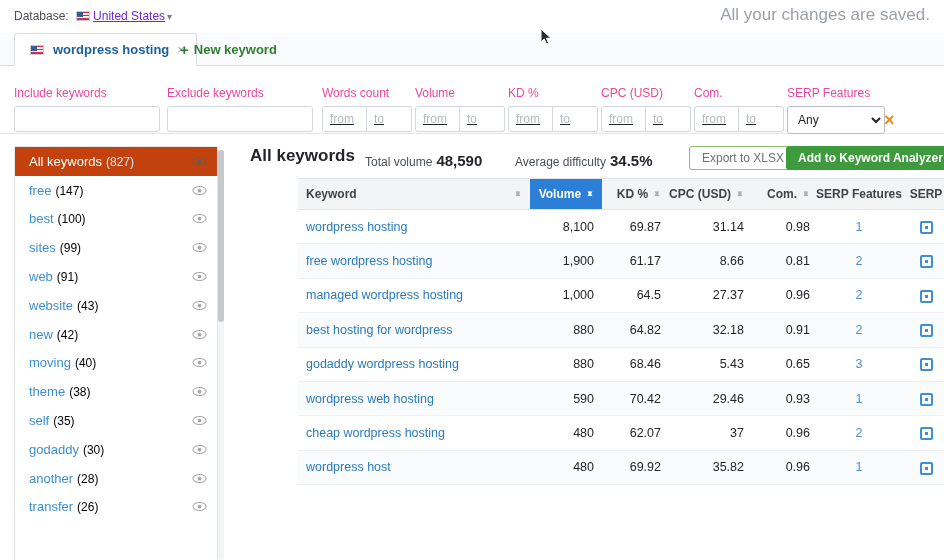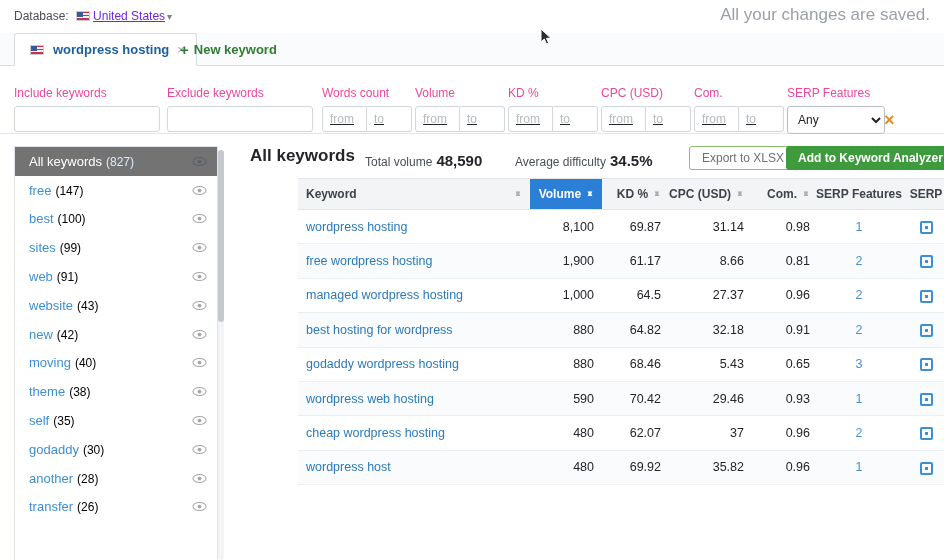--- a/index.html
+++ b/index.html
@@ -100,21 +100,21 @@
     overflow: hidden;
   }
   .side-item {
     height: 28.8px; display: flex; align-items: center;
     padding: 0 10px 0 14px; cursor: pointer; font-size: 13px;
     justify-content: space-between;
   }
   .side-item .txt { white-space: nowrap; overflow: hidden; }
   .side-name { color: #3d8fd1; }
   .side-count { color: #000000; margin-left: 4px; font-size: 12px; }
-  .side-item.active { background: #737373; gap: 33px; }
+  .side-item.active { background: #c2410c; gap: 33px; }
   .side-item.active .side-name,
   .side-item.active .side-count { color: #ffffff; font-weight: normal; }
   .side-item.active .side-count { color: #dbeaf8; }
   .eye {
     width: 15px; height: 11px; flex: none; opacity: .55;
   }
   .side-item.active .eye { opacity: 1; }
   .side-scroll {
     position: absolute; left: 218px; top: 150px; width: 6px; height: 410px;
     background: #f3f4f6; border-radius: 3px;

